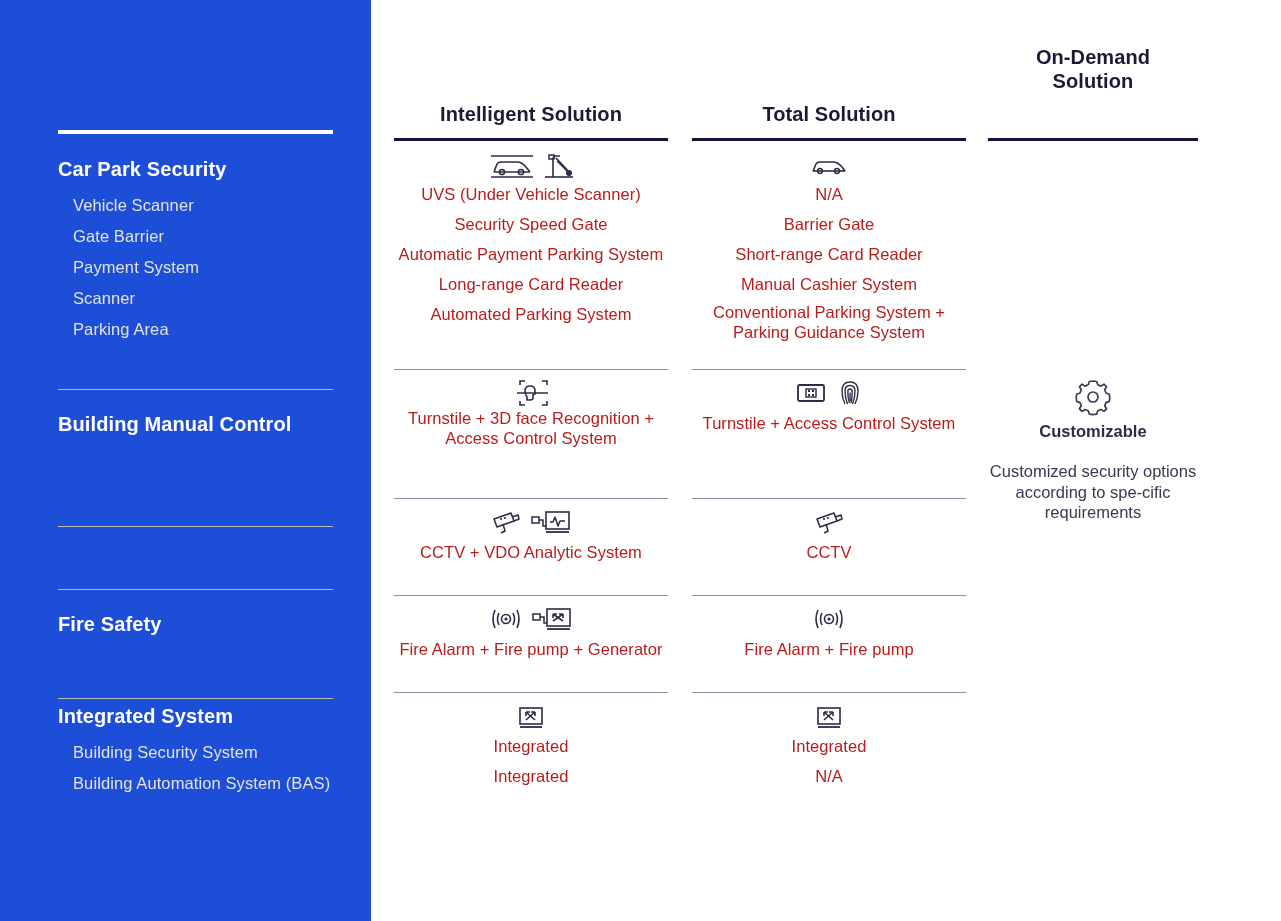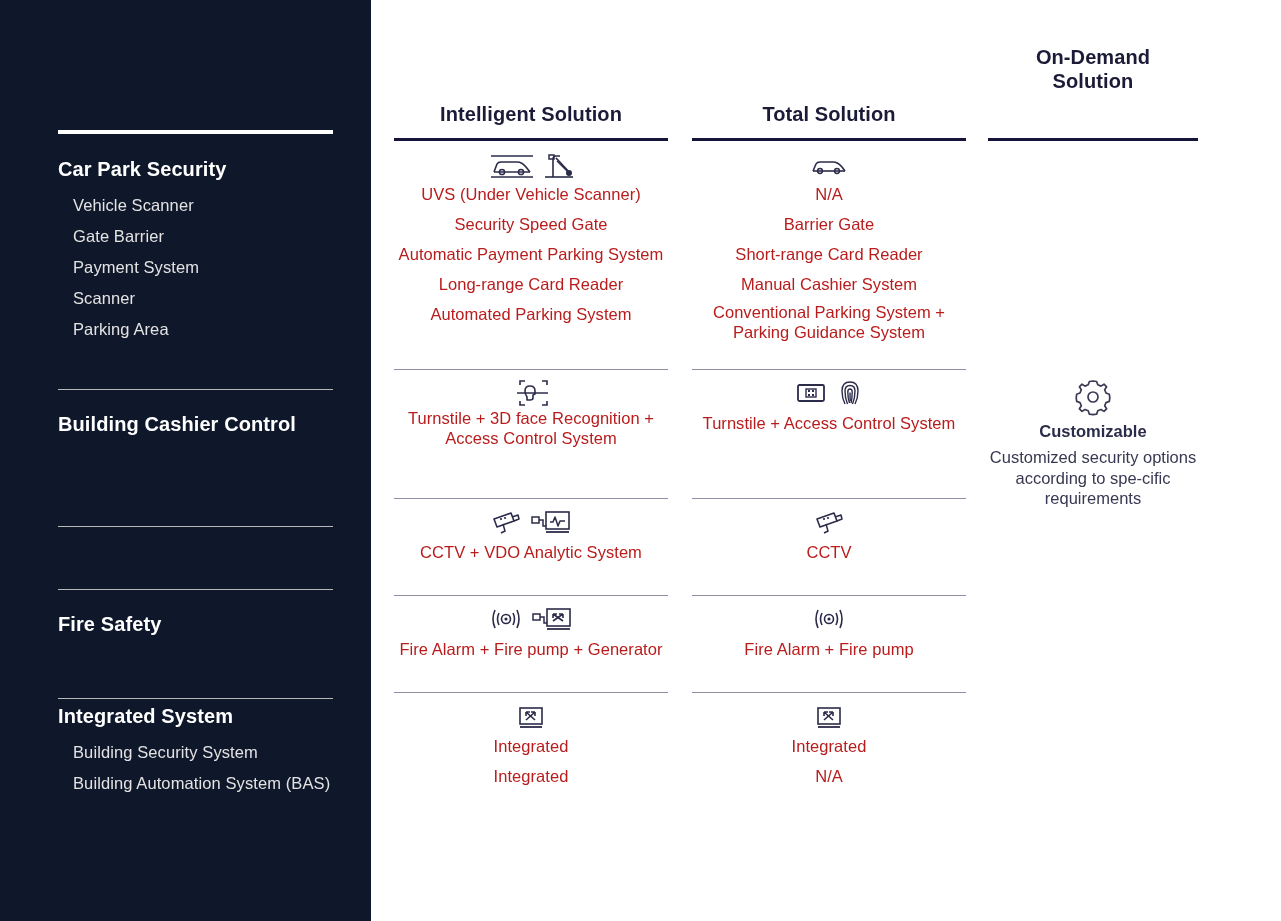--- a/index.html
+++ b/index.html
@@ -8,21 +8,21 @@
     width: 1281px; height: 921px;
     background: #ffffff;
     font-family: "Liberation Sans", sans-serif;
     overflow: hidden;
   }
   .page { position: relative; width: 1281px; height: 921px; display: flex; }
 
   
   .sidebar {
     width: 371px; height: 921px;
-    background: #0f172a;
+    background: #1d4ed8;
     flex: 0 0 371px;
     position: relative;
   }
   .sb-inner { position: absolute; left: 58px; right: 38px; top: 0; }
   .divider-top {
     height: 4px; background: #ffffff;
     margin-top: 130px;
   }
   .divider {
     height: 1px; background: #b9b9b9;
@@ -93,21 +93,21 @@
   .cust-title {
     color: #2b2b4a;
     font-size: 16.5px;
     font-weight: bold;
     margin-top: 8px;
   }
   .cust-body {
     color: #383852;
     font-size: 16.5px;
     line-height: 20.5px;
-    margin-top: 6px;
+    margin-top: 20px;
     text-align: center;
   }
 </style>
 </head>
 <body>
 
 <div class="page">
 
   <aside class="sidebar">
     <div class="sb-inner">
@@ -118,21 +118,21 @@
         <div class="sb-title" style="margin-top:24px;">Car Park Security</div>
         <div class="sb-item" style="margin-top:15px;">Vehicle Scanner</div>
         <div class="sb-item" style="margin-top:12px;">Gate Barrier</div>
         <div class="sb-item" style="margin-top:12px;">Payment System</div>
         <div class="sb-item" style="margin-top:12px;">Scanner</div>
         <div class="sb-item" style="margin-top:12px;">Parking Area</div>
       </div>
 
       <div class="divider" style="margin-top:50px;"></div>
       <div class="sb-section">
-        <div class="sb-title" style="margin-top:23px;">Building Cashier Control</div>
+        <div class="sb-title" style="margin-top:23px;">Building Manual Control</div>
       </div>
 
       <div class="divider" style="margin-top:90px;"></div>
 
       <div class="divider" style="margin-top:62px;"></div>
       <div class="sb-section">
         <div class="sb-title" style="margin-top:23px;">Fire Safety</div>
       </div>
 
       <div class="divider" style="margin-top:62px;"></div>

